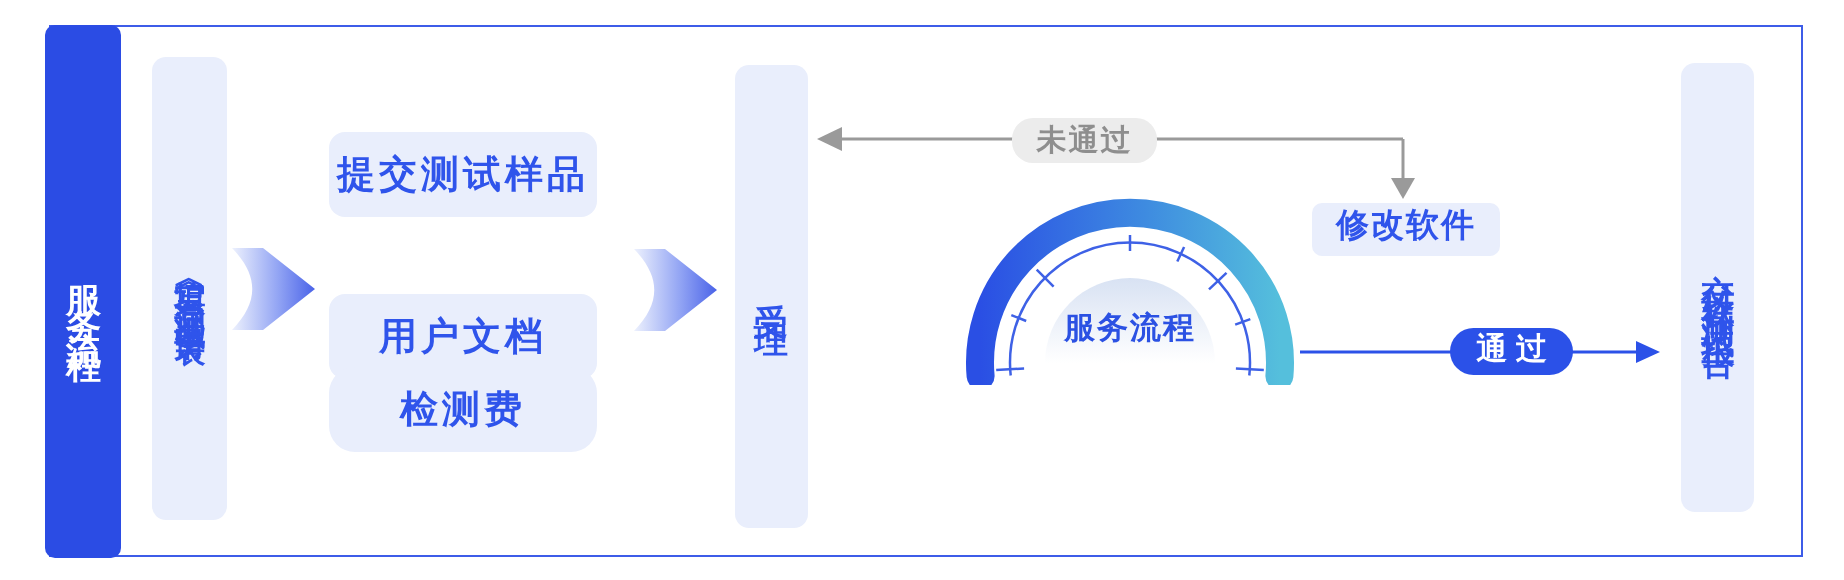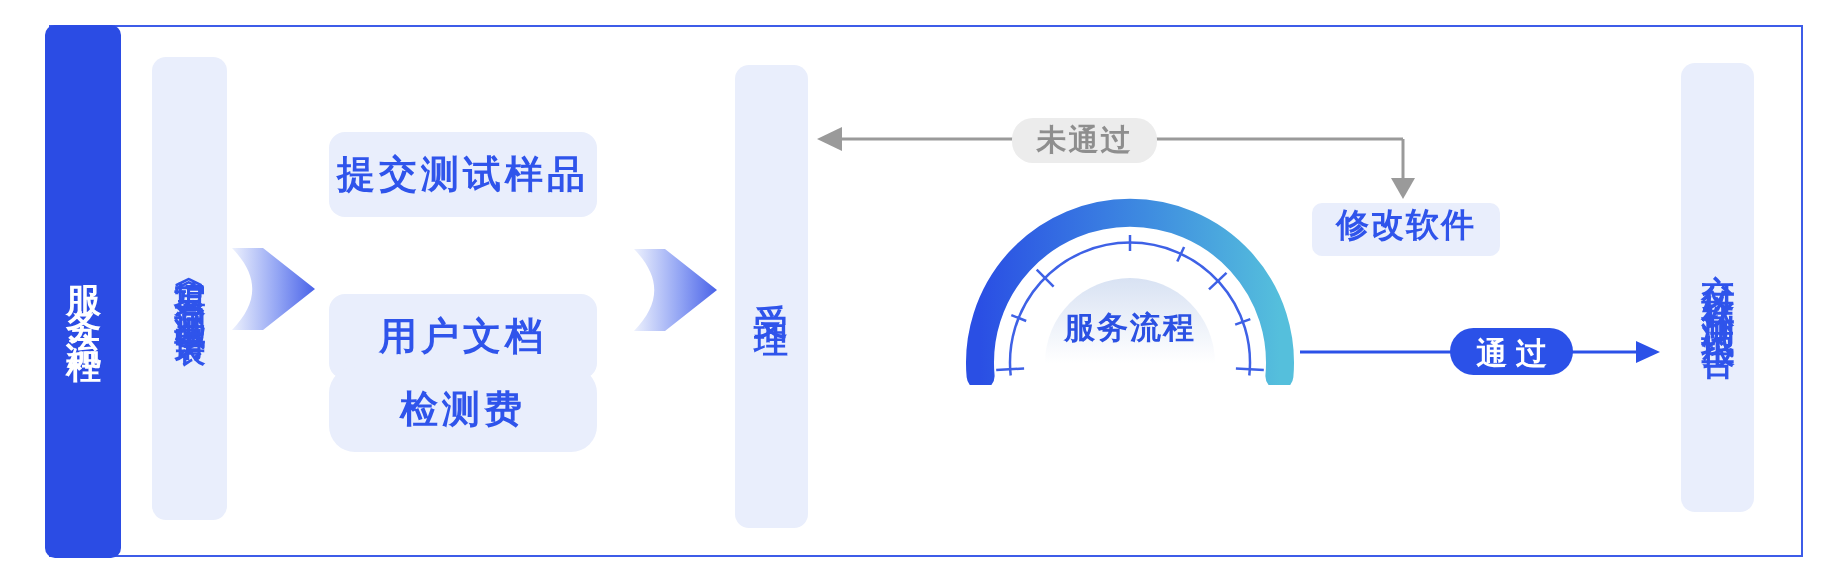--- a/index.html
+++ b/index.html
@@ -59,21 +59,21 @@
   .modify-box{
     position:absolute;left:1312px;top:203px;width:188px;height:53px;
     background:#E9EEFC;border-radius:10px;
     display:flex;align-items:flex-start;justify-content:center;
     color:#2F54EB;font-size:33px;font-weight:600;letter-spacing:2px;
   }
   .pass-svg{position:absolute;left:1290px;top:330px;width:380px;height:44px;}
   .pass-pill{
     position:absolute;left:1450px;top:328px;width:123px;height:47px;
     background:#2B51E8;border-radius:24px;
-    display:flex;align-items:flex-end;justify-content:center;
+    display:flex;align-items:flex-start;justify-content:center;
     color:#ffffff;font-size:31px;font-weight:600;
   }
   .defs-holder{position:absolute;width:0;height:0;}
 </style>
 </head>
 <body>
 
 <div class="canvas">
 
   <svg class="defs-holder" aria-hidden="true">

